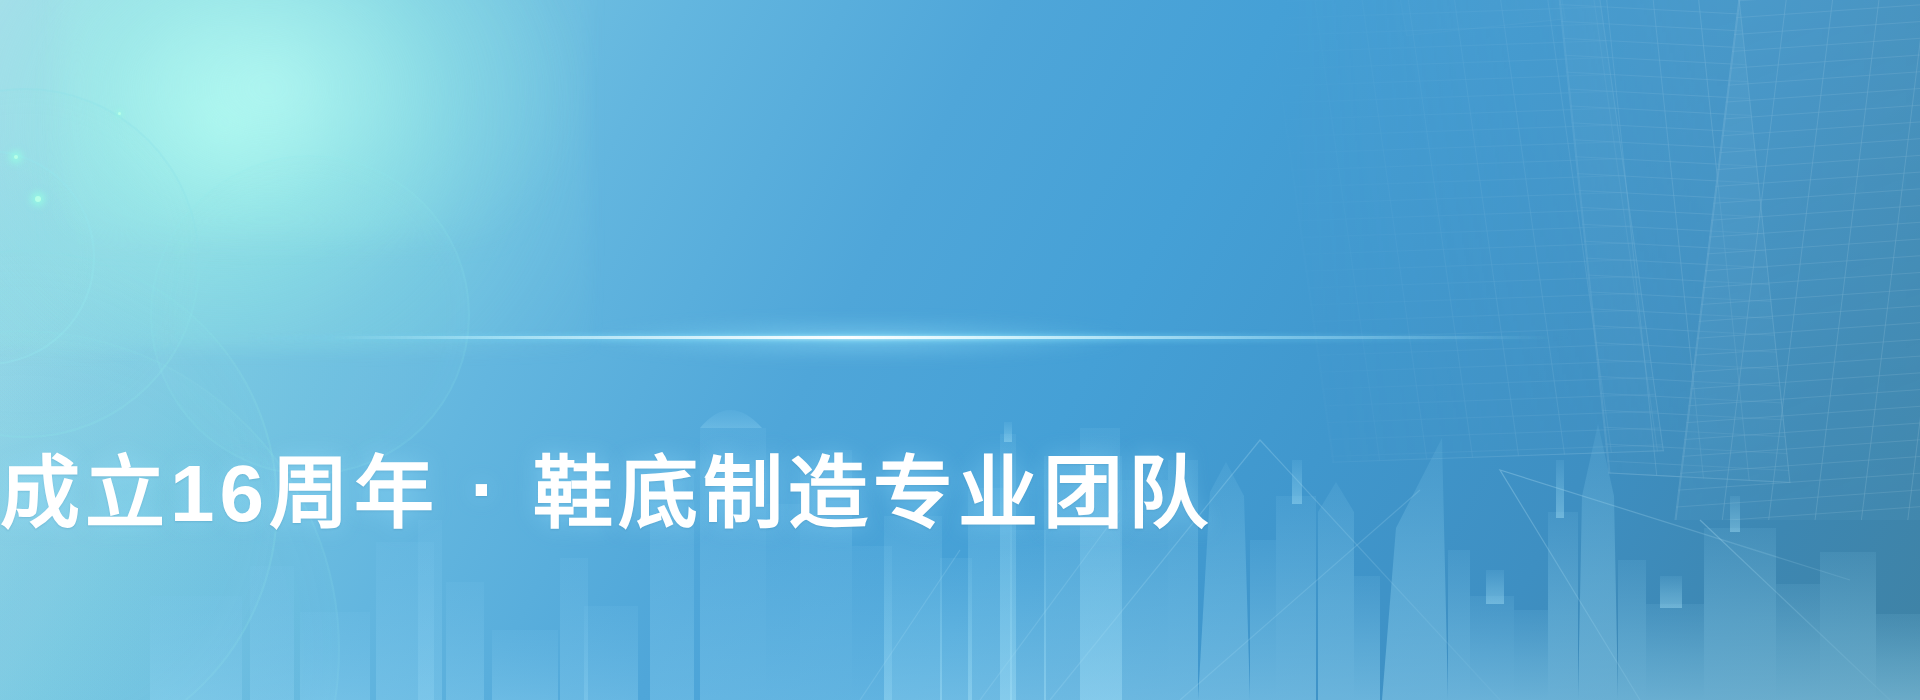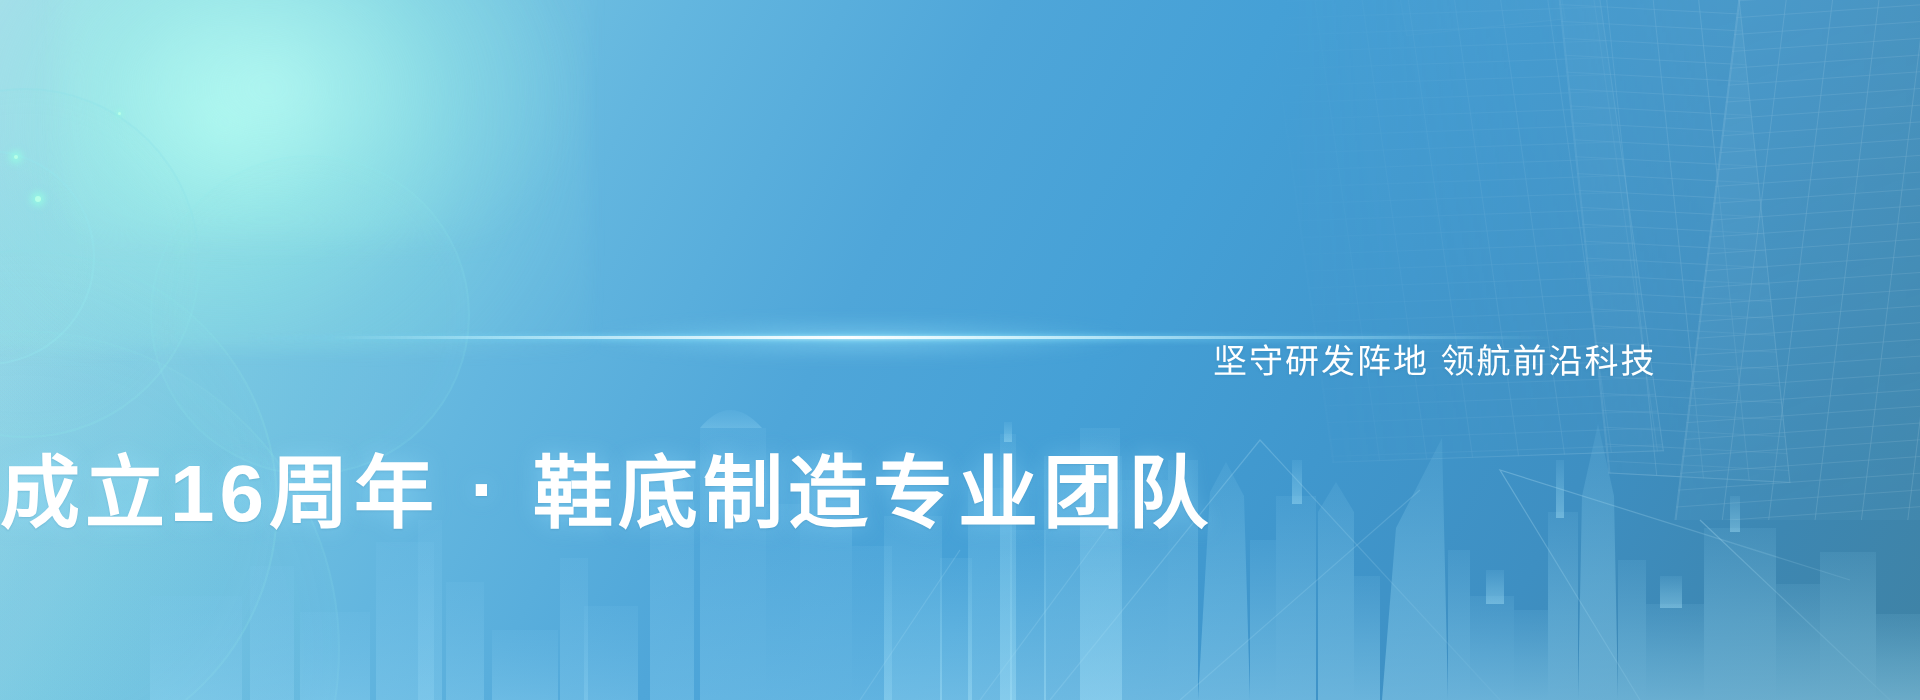--- a/index.html
+++ b/index.html
@@ -337,16 +337,15 @@
     <div class="beam"></div>
     <div class="beam-core"></div>
   </div>
 
   <div class="content">
     <div class="headline">
       <span>成立16周年</span>
       <span class="dot-sep">·</span>
       <span>鞋底制造专业团队</span>
     </div>
-    <div class="subtitle">坚守研发阵地  领航前沿科技</div>
   </div>
 
 </div>
 
 </body></html>

